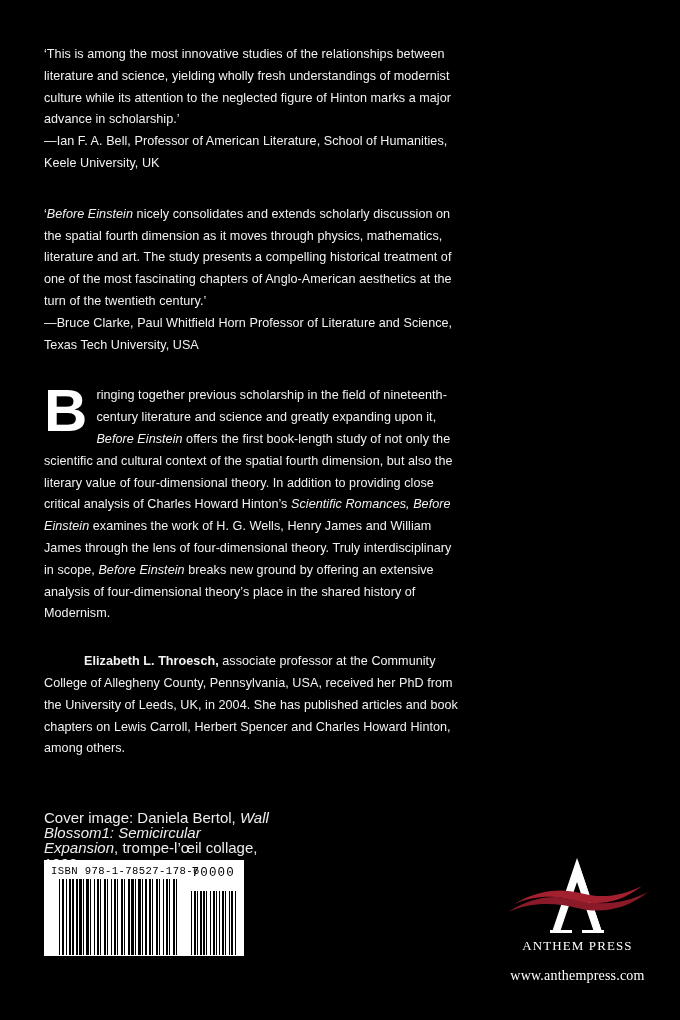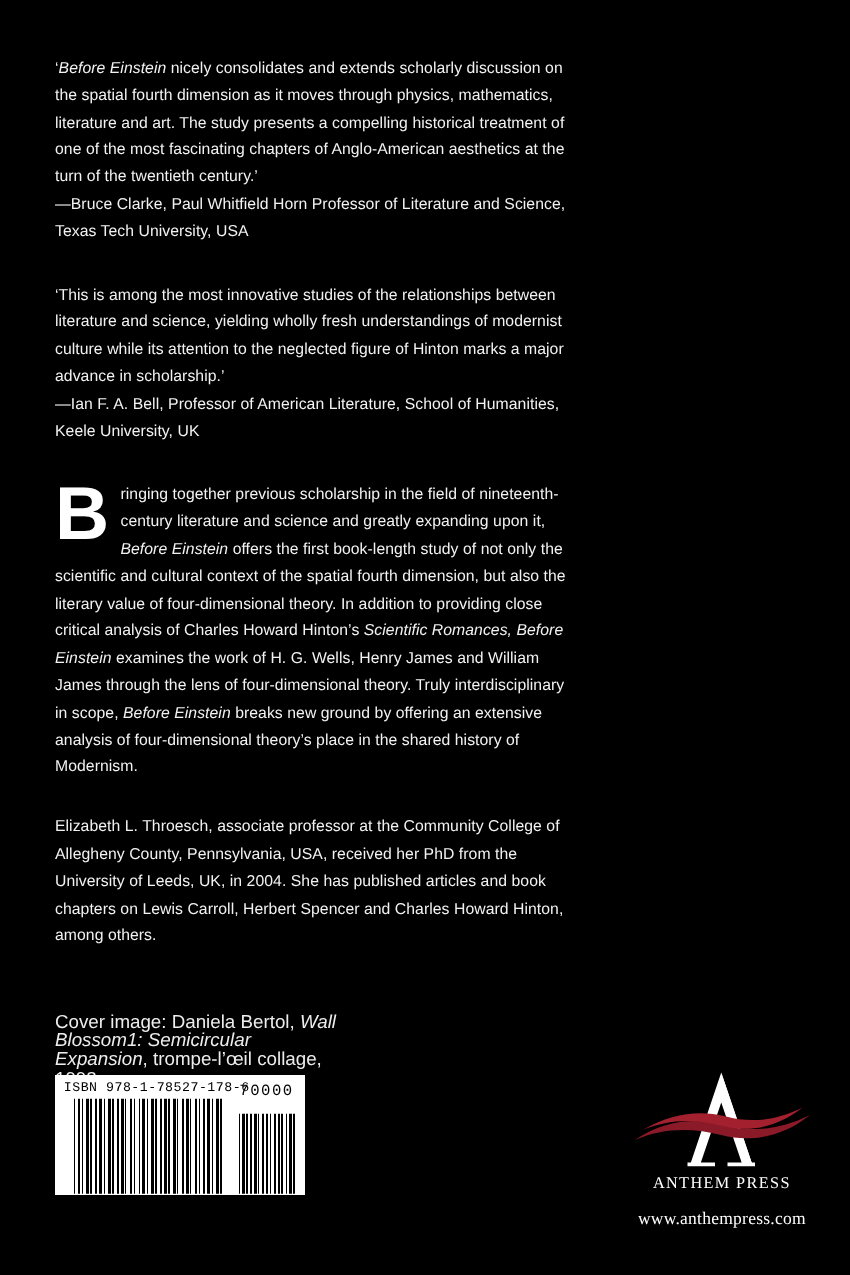--- a/index.html
+++ b/index.html
@@ -66,21 +66,22 @@
 
   
   .author-bio {
     font-size: 12.6px;
     line-height: 21.8px;
     color: #f2f2f2;
     letter-spacing: 0.004em;
     margin: 0;
   }
   .author-bio .name {
-    font-weight: 400;
+    font-weight: 700;
+    margin-left: 40px;
   }
 
   
   .cover-credit {
     position: absolute;
     left: 44px;
     top: 810px;
     width: 230px;
     font-size: 15px;
     line-height: 15.2px;
@@ -193,27 +194,27 @@
   }
 </style>
 </head>
 <body>
 
 <div class="cover">
 
   <div class="text-column">
 
     <p class="blurb">
+      <span>‘This is among the most innovative studies of the relationships between literature and science, yielding wholly fresh understandings of modernist culture while its attention to the neglected figure of Hinton marks a major advance in scholarship.’</span>
+      <span class="attrib">—Ian F. A. Bell, Professor of American Literature, School of Humanities, Keele University, UK</span>
+    </p>
+
+    <p class="blurb">
       <span>‘</span><span class="ital">Before Einstein</span><span> nicely consolidates and extends scholarly discussion on the spatial fourth dimension as it moves through physics, mathematics, literature and art. The study presents a compelling historical treatment of one of the most fascinating chapters of Anglo-American aesthetics at the turn of the twentieth century.’</span>
       <span class="attrib">—Bruce Clarke, Paul Whitfield Horn Professor of Literature and Science, Texas Tech University, USA</span>
-    </p>
-
-    <p class="blurb">
-      <span>‘This is among the most innovative studies of the relationships between literature and science, yielding wholly fresh understandings of modernist culture while its attention to the neglected figure of Hinton marks a major advance in scholarship.’</span>
-      <span class="attrib">—Ian F. A. Bell, Professor of American Literature, School of Humanities, Keele University, UK</span>
     </p>
 
     <p class="description">
       <span class="dropcap">B</span><span>ringing together previous scholarship in the field of nineteenth-century literature and science and greatly expanding upon it, </span><span class="ital">Before Einstein</span><span> offers the first book-length study of not only the scientific and cultural context of the spatial fourth dimension, but also the literary value of four-dimensional theory. In addition to providing close critical analysis of Charles Howard Hinton’s </span><span class="ital">Scientific Romances, Before Einstein</span><span> examines the work of H. G. Wells, Henry James and William James through the lens of four-dimensional theory. Truly interdisciplinary in scope, </span><span class="ital">Before Einstein</span><span> breaks new ground by offering an extensive analysis of four-dimensional theory’s place in the shared history of Modernism.</span>
     </p>
 
     <p class="author-bio">
       <span class="name">Elizabeth L. Throesch,</span><span> associate professor at the Community College of Allegheny County, Pennsylvania, USA, received her PhD from the University of Leeds, UK, in 2004. She has published articles and book chapters on Lewis Carroll, Herbert Spencer and Charles Howard Hinton, among others.</span>
     </p>
 

